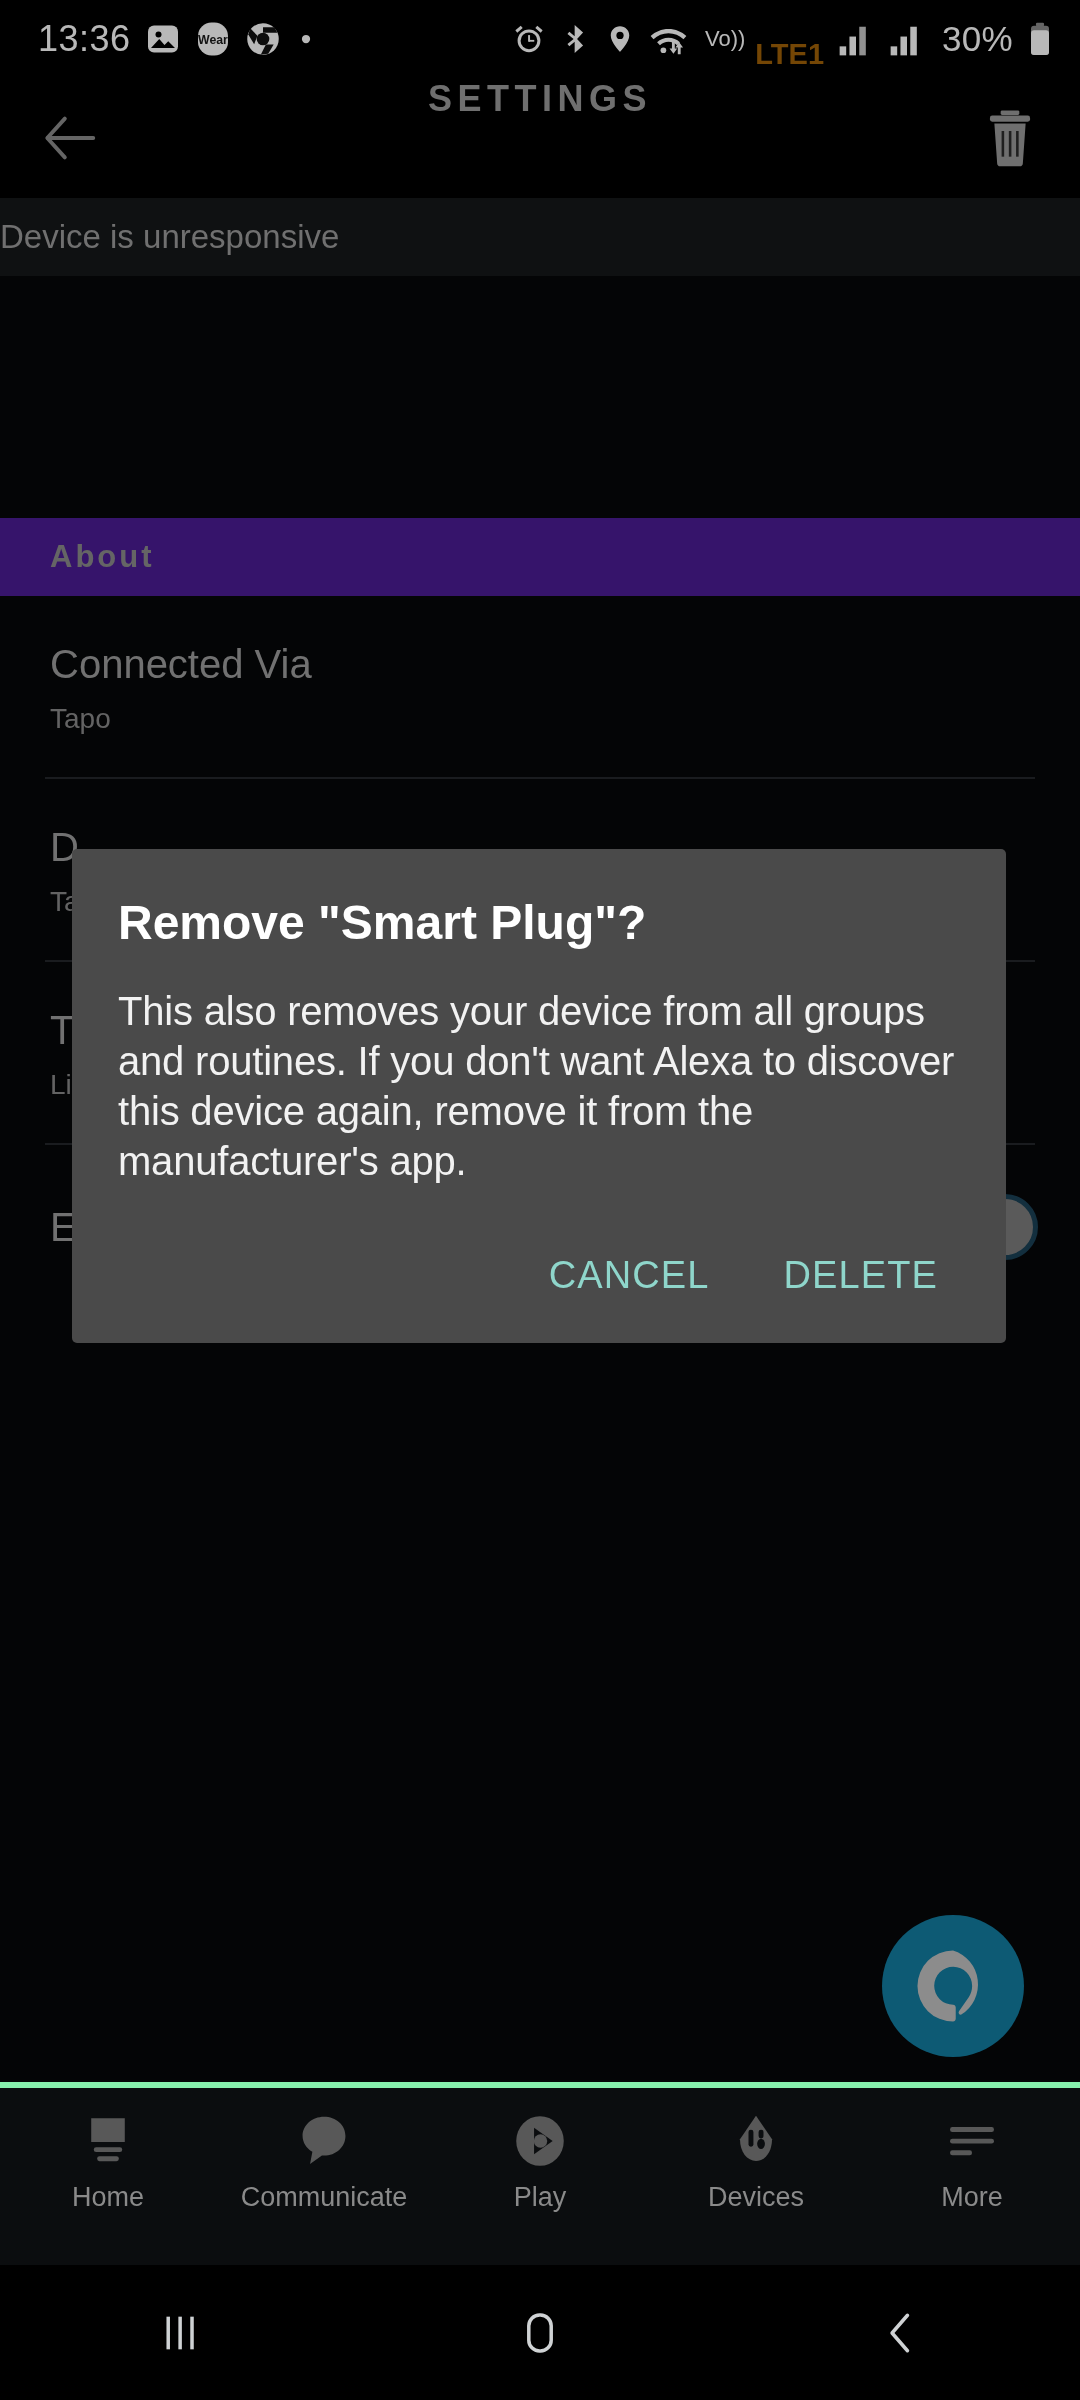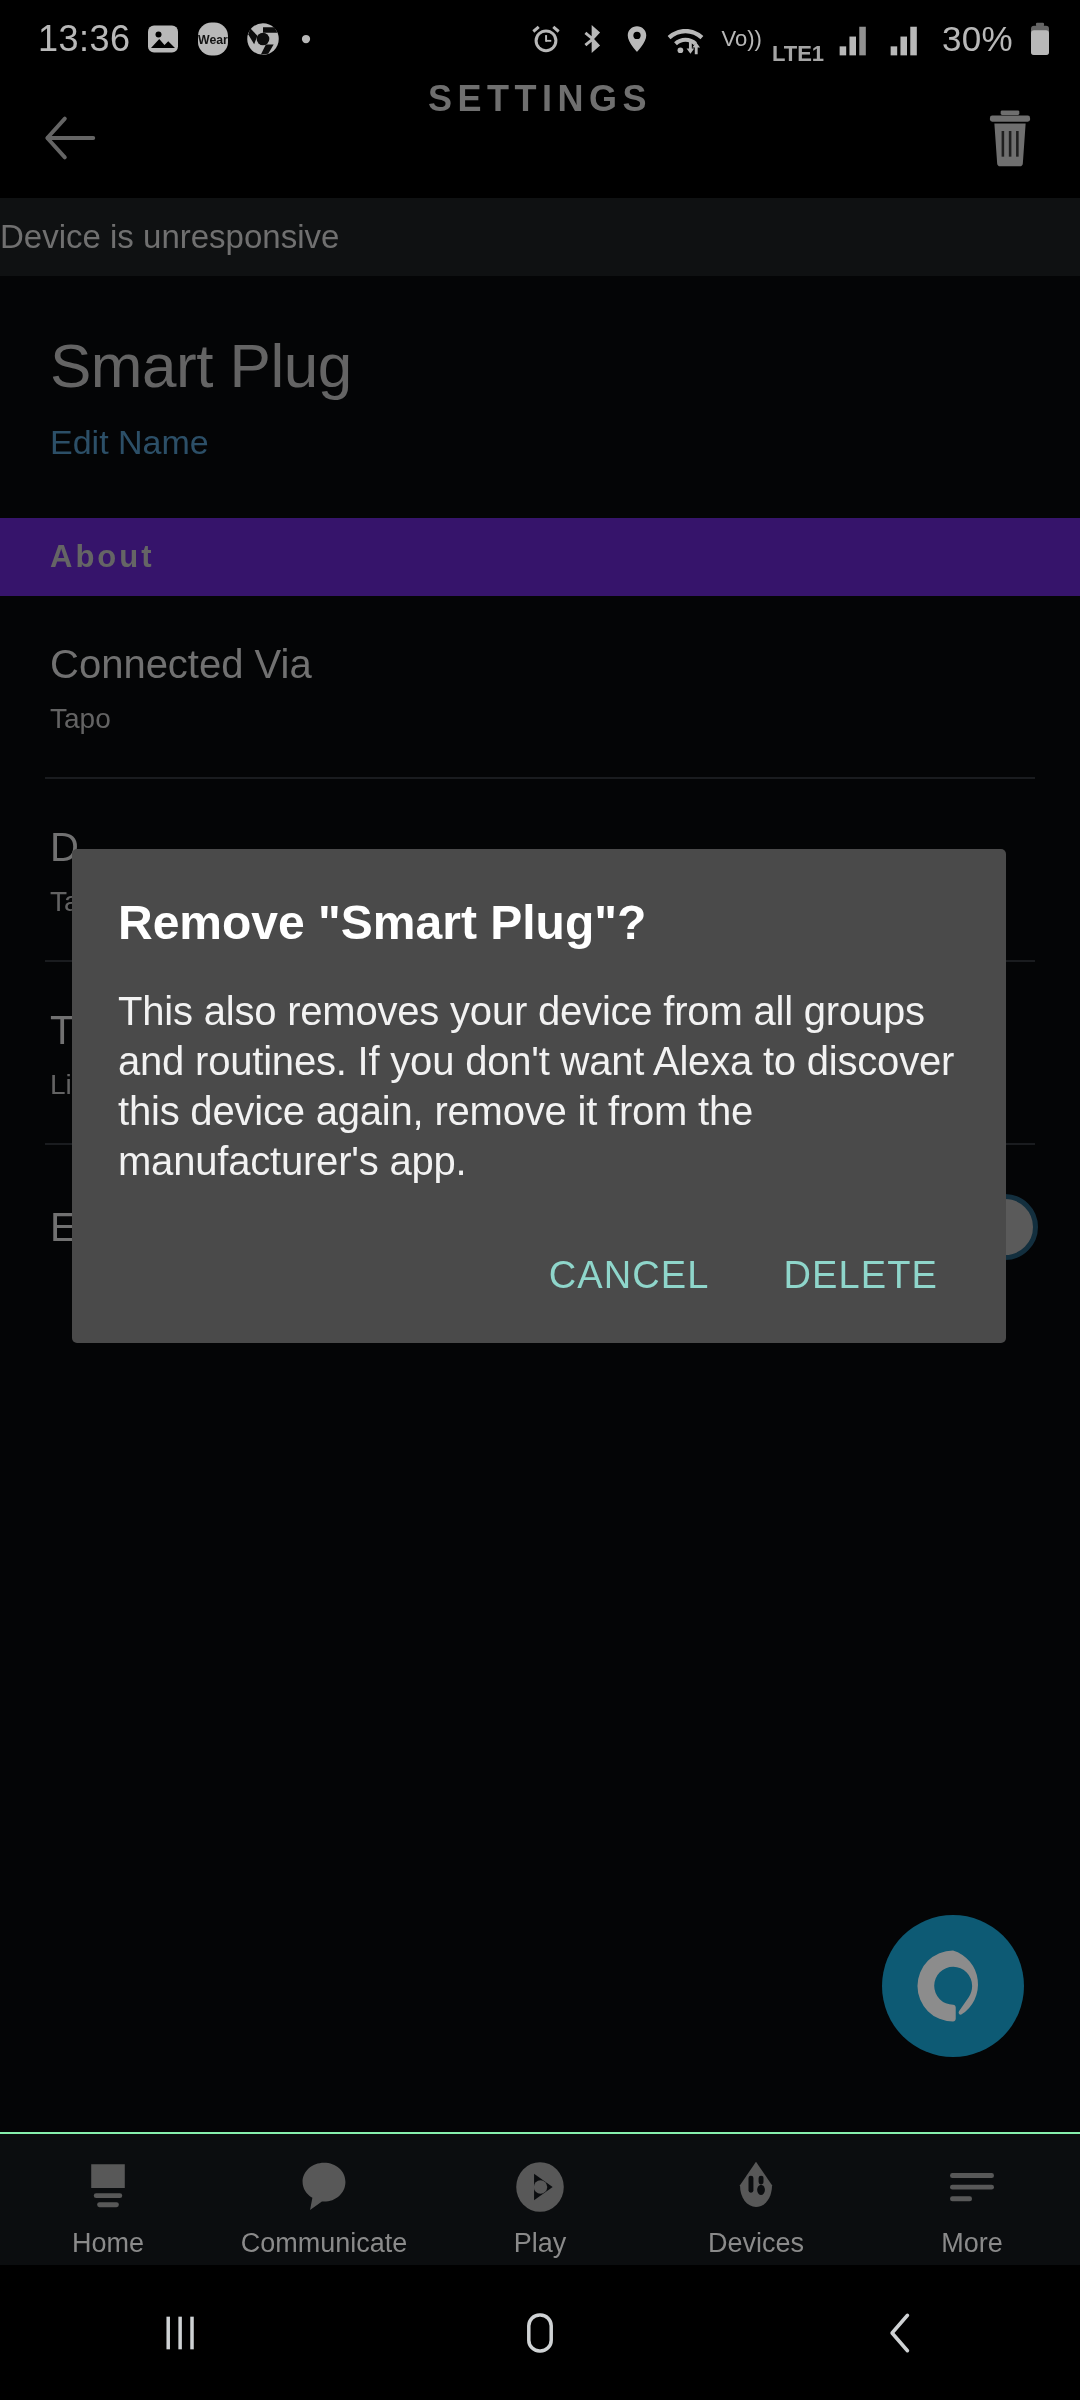--- a/index.html
+++ b/index.html
@@ -160,23 +160,23 @@
   #alexa-fab {
     position: absolute; right: 56px; top: 1915px;
     width: 142px; height: 142px; border-radius: 50%;
     background: #0d5a74;
     display: flex; align-items: center; justify-content: center;
   }
 
   
   #bottom-nav {
     position: absolute; left: 0; bottom: 135px;
-    width: 1080px; height: 133px;
+    width: 1080px; height: 183px;
     background: #0b0d0f;
-    border-top: 2px solid #86efac;
+    border-top: 6px solid #86efac;
     display: flex; align-items: flex-start;
   }
   .nav-item {
     flex: 1;
     display: flex; flex-direction: column; align-items: center;
     padding-top: 22px;
   }
   .nav-icon { height: 62px; display: flex; align-items: center; justify-content: center; }
   .nav-label { color: #8a8a8a; font-size: 27px; margin-top: 10px; }
 
@@ -244,21 +244,21 @@
       <svg class="sicon" width="44" height="36" viewBox="0 0 28 24">
         <path d="M13 5.3c4.6 0 8.8 1.8 11.9 4.7l-1.9 2.1C20.3 9.6 16.8 8.1 13 8.1S5.7 9.6 3 12.1L1.1 10C4.2 7.1 8.4 5.3 13 5.3z" fill="#fff"></path>
         <path d="M13 11.1c2.9 0 5.6 1.1 7.6 3l-1.9 2.1c-1.5-1.4-3.5-2.3-5.7-2.3s-4.2.9-5.7 2.3L5.4 14.1c2-1.9 4.7-3 7.6-3z" fill="#fff"></path>
         <circle cx="9.6" cy="19.5" r="1.9" fill="#fff"></circle>
         <path d="M15.3 13.8h1.9v4.6h1.6l-2.5 3.4-2.6-3.4h1.6z" fill="#fff"></path>
         <path d="M21.1 22.2h-1.9v-4.6h-1.6l2.5-3.4 2.6 3.4h-1.6z" fill="#fff"></path>
       </svg>
 
       <div style="display:flex;align-items:center;line-height:0.95;gap:10px;">
         <span style="color:#fff;font-size:22px;">Vo))</span>
-        <span style="color:#e5e5e5;font-size:22px;font-weight:bold;margin-top:31px;">LTE1</span>
+        <span style="color:#a16207;font-size:29px;font-weight:bold;margin-top:31px;">LTE1</span>
       </div>
 
       <svg class="sicon" width="38" height="36" viewBox="0 0 22 22">
         <rect x="1" y="15.5" width="4" height="5.5" fill="#fff"></rect>
         <rect x="7" y="9.5" width="4" height="11.5" fill="#fff"></rect>
         <rect x="13" y="3.5" width="4" height="17.5" fill="#c9c9c9"></rect>
       </svg>
 
       <svg class="sicon" width="38" height="36" viewBox="0 0 22 22">
         <rect x="1" y="15.5" width="4" height="5.5" fill="#fff"></rect>
@@ -293,24 +293,20 @@
         <rect x="11.5" y="10" width="1.1" height="11" fill="#2b2b2b"></rect>
         <rect x="14.6" y="10" width="1.1" height="11" fill="#2b2b2b"></rect>
       </svg>
     </div>
   </div>
 
   <div id="status-banner">
     <span id="status-banner-text">Device is unresponsive</span>
   </div>
 
-  <div id="device-header">
-    <div id="device-name">Smart Plug</div>
-    <div id="edit-name-link">Edit Name</div>
-  </div>
 
   <div id="about-header">
     <span id="about-header-text">About</span>
   </div>
 
   <div id="settings-list">
 
     <div class="setting-row">
       <div class="setting-label">Connected Via</div>
       <div class="setting-value">Tapo</div>

